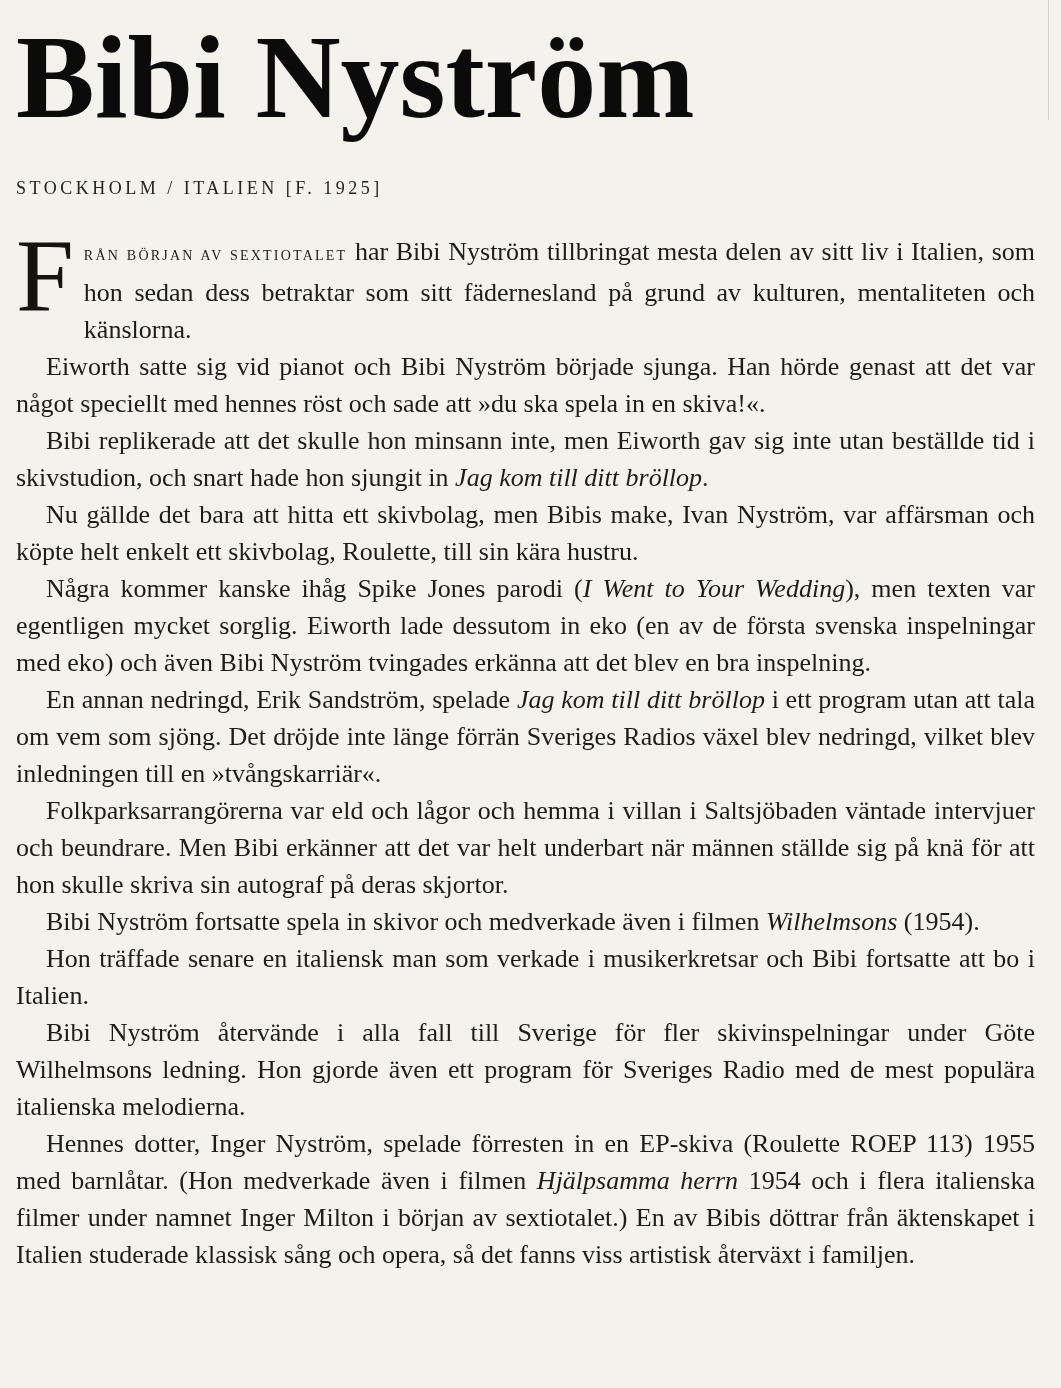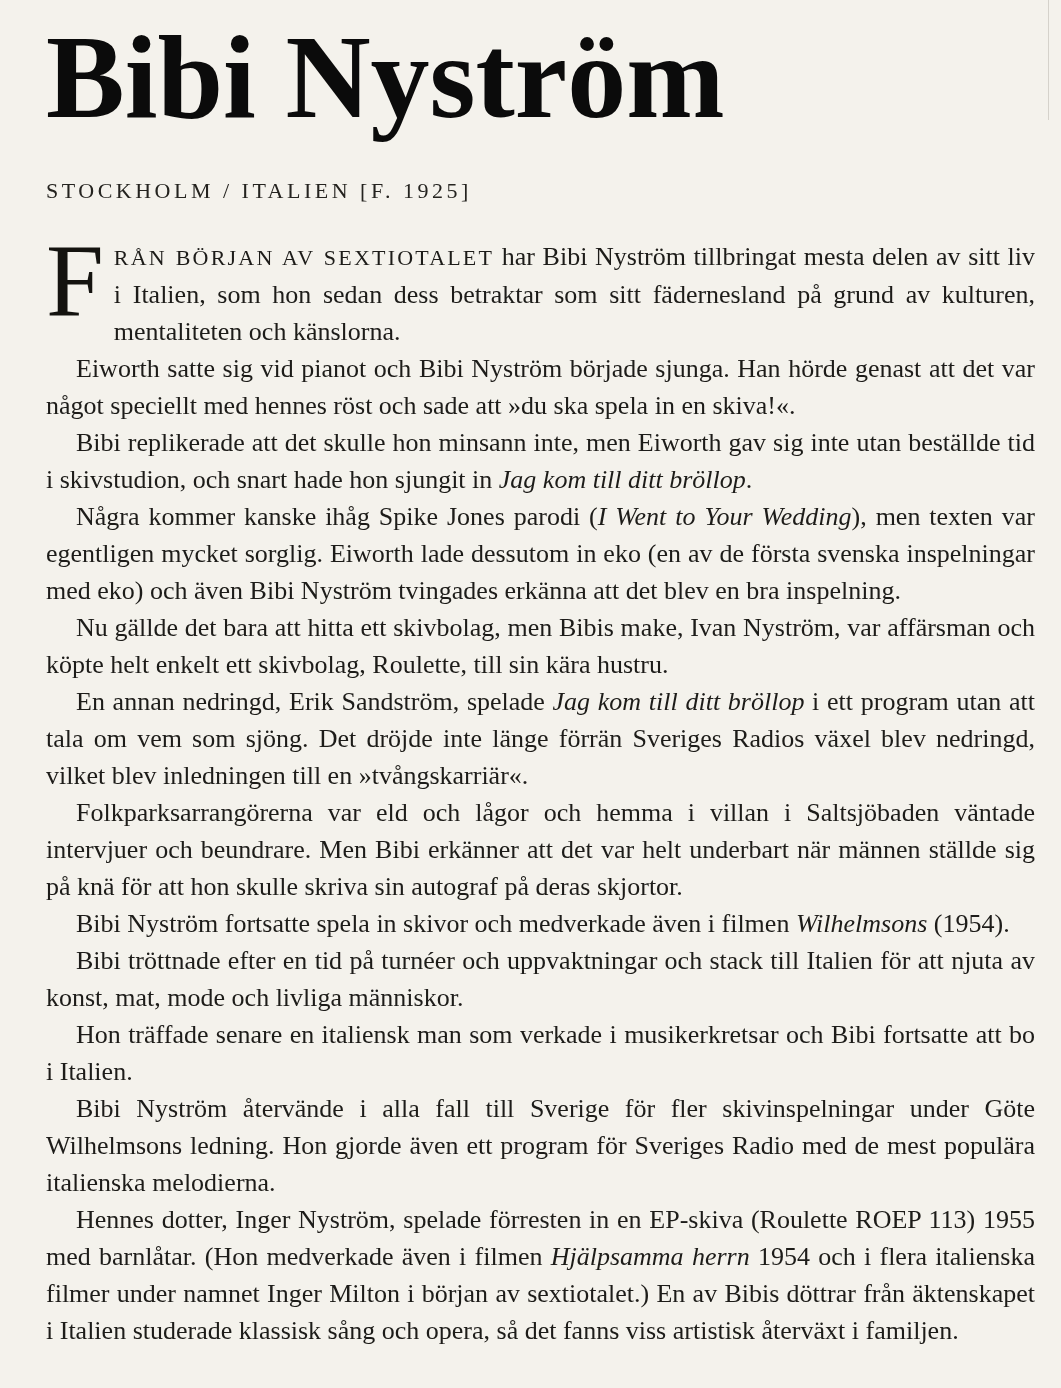--- a/index.html
+++ b/index.html
@@ -11,21 +11,21 @@
   }
   body {
     background: #f4f2ec;
     font-family: "Liberation Serif", serif;
     color: #1d1c19;
   }
   .page {
     box-sizing: border-box;
     width: 1061px;
     height: 1388px;
-    padding: 14px 26px 0 46px;
+    padding: 14px 26px 0 16px;
     position: relative;
   }
   
   .scan-line {
     position: absolute;
     right: 12px;
     top: 0;
     width: 1px;
     height: 120px;
     background: rgba(120,115,105,0.25);
@@ -34,21 +34,21 @@
     margin: 0;
     font-size: 118px;
     line-height: 128px;
     font-weight: bold;
     letter-spacing: 0px;
     color: #0b0b0b;
     white-space: nowrap;
   }
   .subtitle {
     margin-top: 36px;
-    font-size: 22px;
+    font-size: 18px;
     letter-spacing: 3.5px;
     color: #24231f;
     white-space: nowrap;
   }
   .body-text {
     margin-top: 34px;
     font-size: 26px;
     line-height: 37px;
     text-align: justify;
   }
@@ -60,42 +60,41 @@
     text-indent: 0;
   }
   .dropcap {
     float: left;
     font-size: 104px;
     line-height: 76px;
     padding: 4px 10px 0 0;
     color: #14130f;
   }
   .smallcaps {
-    font-size: 22px;
+    font-size: 14px;
     letter-spacing: 2.2px;
   }
   .italic {
     font-style: italic;
     margin-top: 44px;
   }
 </style>
 </head>
 <body>
 
 <div class="page">
   <div class="scan-line"></div>
   <h1 class="title">Bibi Nyström</h1>
   <div class="subtitle">STOCKHOLM / ITALIEN [F. 1925]</div>
   <div class="body-text">
       <p class="no-indent"><span class="dropcap">F</span><span class="smallcaps">RÅN BÖRJAN AV SEXTIOTALET</span><span> har Bibi Nyström tillbringat mesta delen av sitt liv i Italien, som hon sedan dess betraktar som sitt fädernesland på grund av kulturen, mentaliteten och känslorna.</span></p>
       <p><span>Eiworth satte sig vid pianot och Bibi Nyström började sjunga. Han hörde genast att det var något speciellt med hennes röst och sade att »du ska spela in en skiva!«.</span></p>
       <p><span>Bibi replikerade att det skulle hon minsann inte, men Eiworth gav sig inte utan beställde tid i skivstudion, och snart hade hon sjungit in </span><span class="italic">Jag kom till ditt bröllop</span><span>.</span></p>
+      <p><span>Nu gällde det bara att hitta ett skivbolag, men Bibis make, Ivan Nyström, var affärsman och köpte helt enkelt ett skivbolag, Roulette, till sin kära hustru.</span></p>
       <p><span>Några kommer kanske ihåg Spike Jones parodi (</span><span class="italic">I Went to Your Wedding</span><span>), men texten var egentligen mycket sorglig. Eiworth lade dessutom in eko (en av de första svenska inspelningar med eko) och även Bibi Nyström tvingades erkänna att det blev en bra inspelning.</span></p>
-      <p><span>Nu gällde det bara att hitta ett skivbolag, men Bibis make, Ivan Nyström, var affärsman och köpte helt enkelt ett skivbolag, Roulette, till sin kära hustru.</span></p>
       <p><span>En annan nedringd, Erik Sandström, spelade </span><span class="italic">Jag kom till ditt bröllop</span><span> i ett program utan att tala om vem som sjöng. Det dröjde inte länge förrän Sveriges Radios växel blev nedringd, vilket blev inledningen till en »tvångskarriär«.</span></p>
       <p><span>Folkparksarrangörerna var eld och lågor och hemma i villan i Saltsjöbaden väntade intervjuer och beundrare. Men Bibi erkänner att det var helt underbart när männen ställde sig på knä för att hon skulle skriva sin autograf på deras skjortor.</span></p>
       <p><span>Bibi Nyström fortsatte spela in skivor och medverkade även i filmen </span><span class="italic">Wilhelmsons</span><span> (1954).</span></p>
-      <p><span>Bibi tröttnade efter en tid på turnéer och uppvaktningar och stack till Italien för att njuta av konst, mat, mode och livliga människor.</span></p>
       <p><span>Hon träffade senare en italiensk man som verkade i musikerkretsar och Bibi fortsatte att bo i Italien.</span></p>
       <p><span>Bibi Nyström återvände i alla fall till Sverige för fler skivinspelningar under Göte Wilhelmsons ledning. Hon gjorde även ett program för Sveriges Radio med de mest populära italienska melodierna.</span></p>
       <p><span>Hennes dotter, Inger Nyström, spelade förresten in en EP-skiva (Roulette ROEP 113) 1955 med barnlåtar. (Hon medverkade även i filmen </span><span class="italic">Hjälpsamma herrn</span><span> 1954 och i flera italienska filmer under namnet Inger Milton i början av sextiotalet.) En av Bibis döttrar från äktenskapet i Italien studerade klassisk sång och opera, så det fanns viss artistisk återväxt i familjen.</span></p>
     </div>
 </div>
 
 </body></html>

